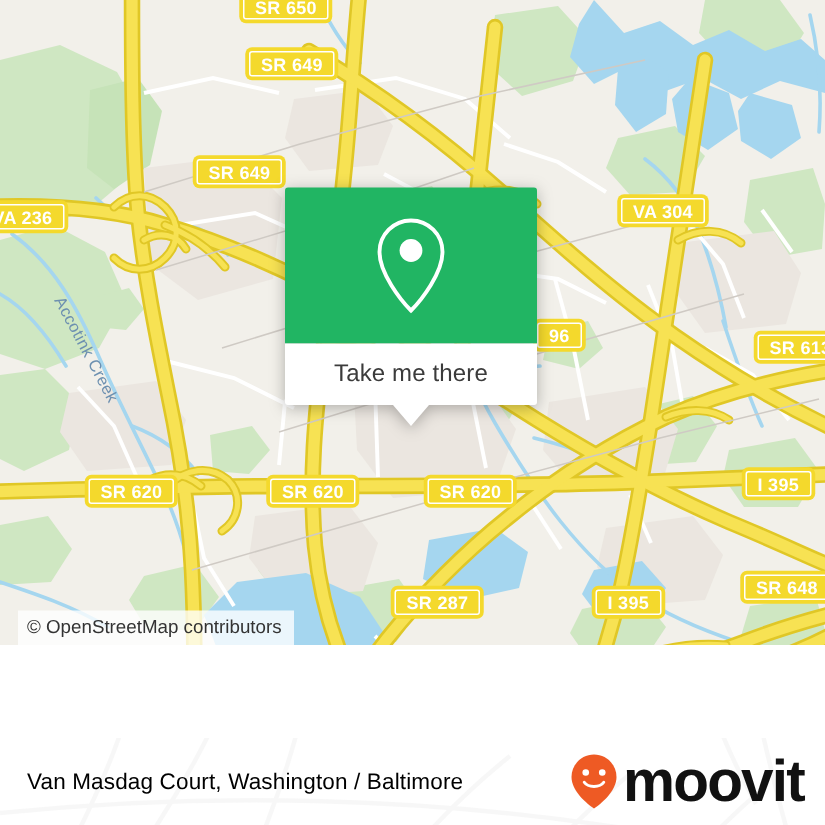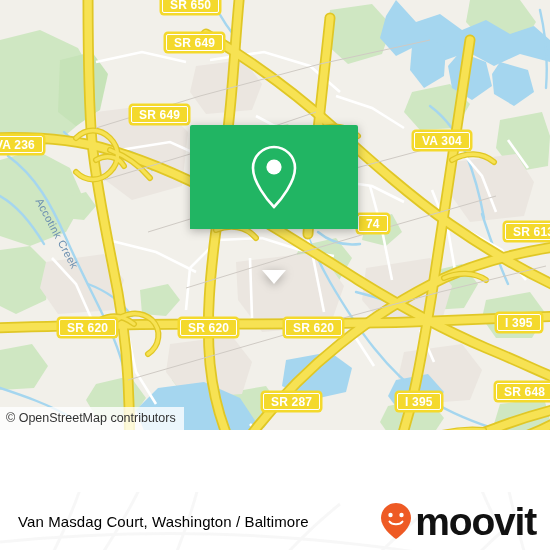--- a/index.html
+++ b/index.html
@@ -64,21 +64,21 @@
     color: #555;
     transform: rotate(22deg);
     transform-origin: left top;
     white-space: nowrap;
     z-index: 35;
   }
 
   
   #attribution {
     position: absolute;
-    left: 0; bottom: 0;
+    left: 12px; bottom: 0;
     background: rgba(255,255,255,.78);
     padding: 2px 8px 3px 6px;
     font-size: 12.5px;
     color: #333;
     z-index: 60;
     line-height: 1.45;
   }
 
   
   #popup {
@@ -369,37 +369,40 @@
         <div class="shield" style="left: 262px; top: 392px;">
           <div class="inner">SR 287</div>
         </div>
         <div class="shield" style="left: 396px; top: 392px;">
           <div class="inner">I 395</div>
         </div>
         <div class="shield" style="left: 495px; top: 382px;">
           <div class="inner">SR 648</div>
         </div>
         <div class="shield" style="left: 357px; top: 214px;">
-          <div class="inner">74</div>
+          <div class="inner">96</div>
         </div>
       </div>
 
     <div class="creek-label" style="left:44px; top:196px;">Accotink Creek</div>
 
     <div class="rail-label" style="left:322px; top:452px;">834</div>
 
     <div id="attribution">© OpenStreetMap contributors</div>
   </div>
 
   <div id="popup">
     <div id="popup-head">
       <svg width="54" height="66" viewBox="0 0 54 66">
         <path d="M27 3 C15.4 3 6 12.4 6 24 C6 38 20 56 27 63 C34 56 48 38 48 24 C48 12.4 38.6 3 27 3 Z" fill="none" stroke="#ffffff" stroke-width="2.6"></path>
         <circle cx="27" cy="23" r="7.6" fill="#ffffff"></circle>
       </svg>
+    </div>
+    <div id="popup-body">
+      <span id="popup-label">Take me there</span>
     </div>
     <div id="popup-tail"></div>
   </div>
 
   <div id="footer">
     <svg id="footer-watermark" viewBox="0 0 550 180">
       <g stroke="#e6e6e6" stroke-width="3" fill="none">
         <path d="M20,180 C50,130 70,90 86,40 C94,14 98,0 100,-10"></path>
         <path d="M60,180 C92,140 118,100 140,56"></path>
         <path d="M150,180 C170,140 186,100 198,56"></path>

